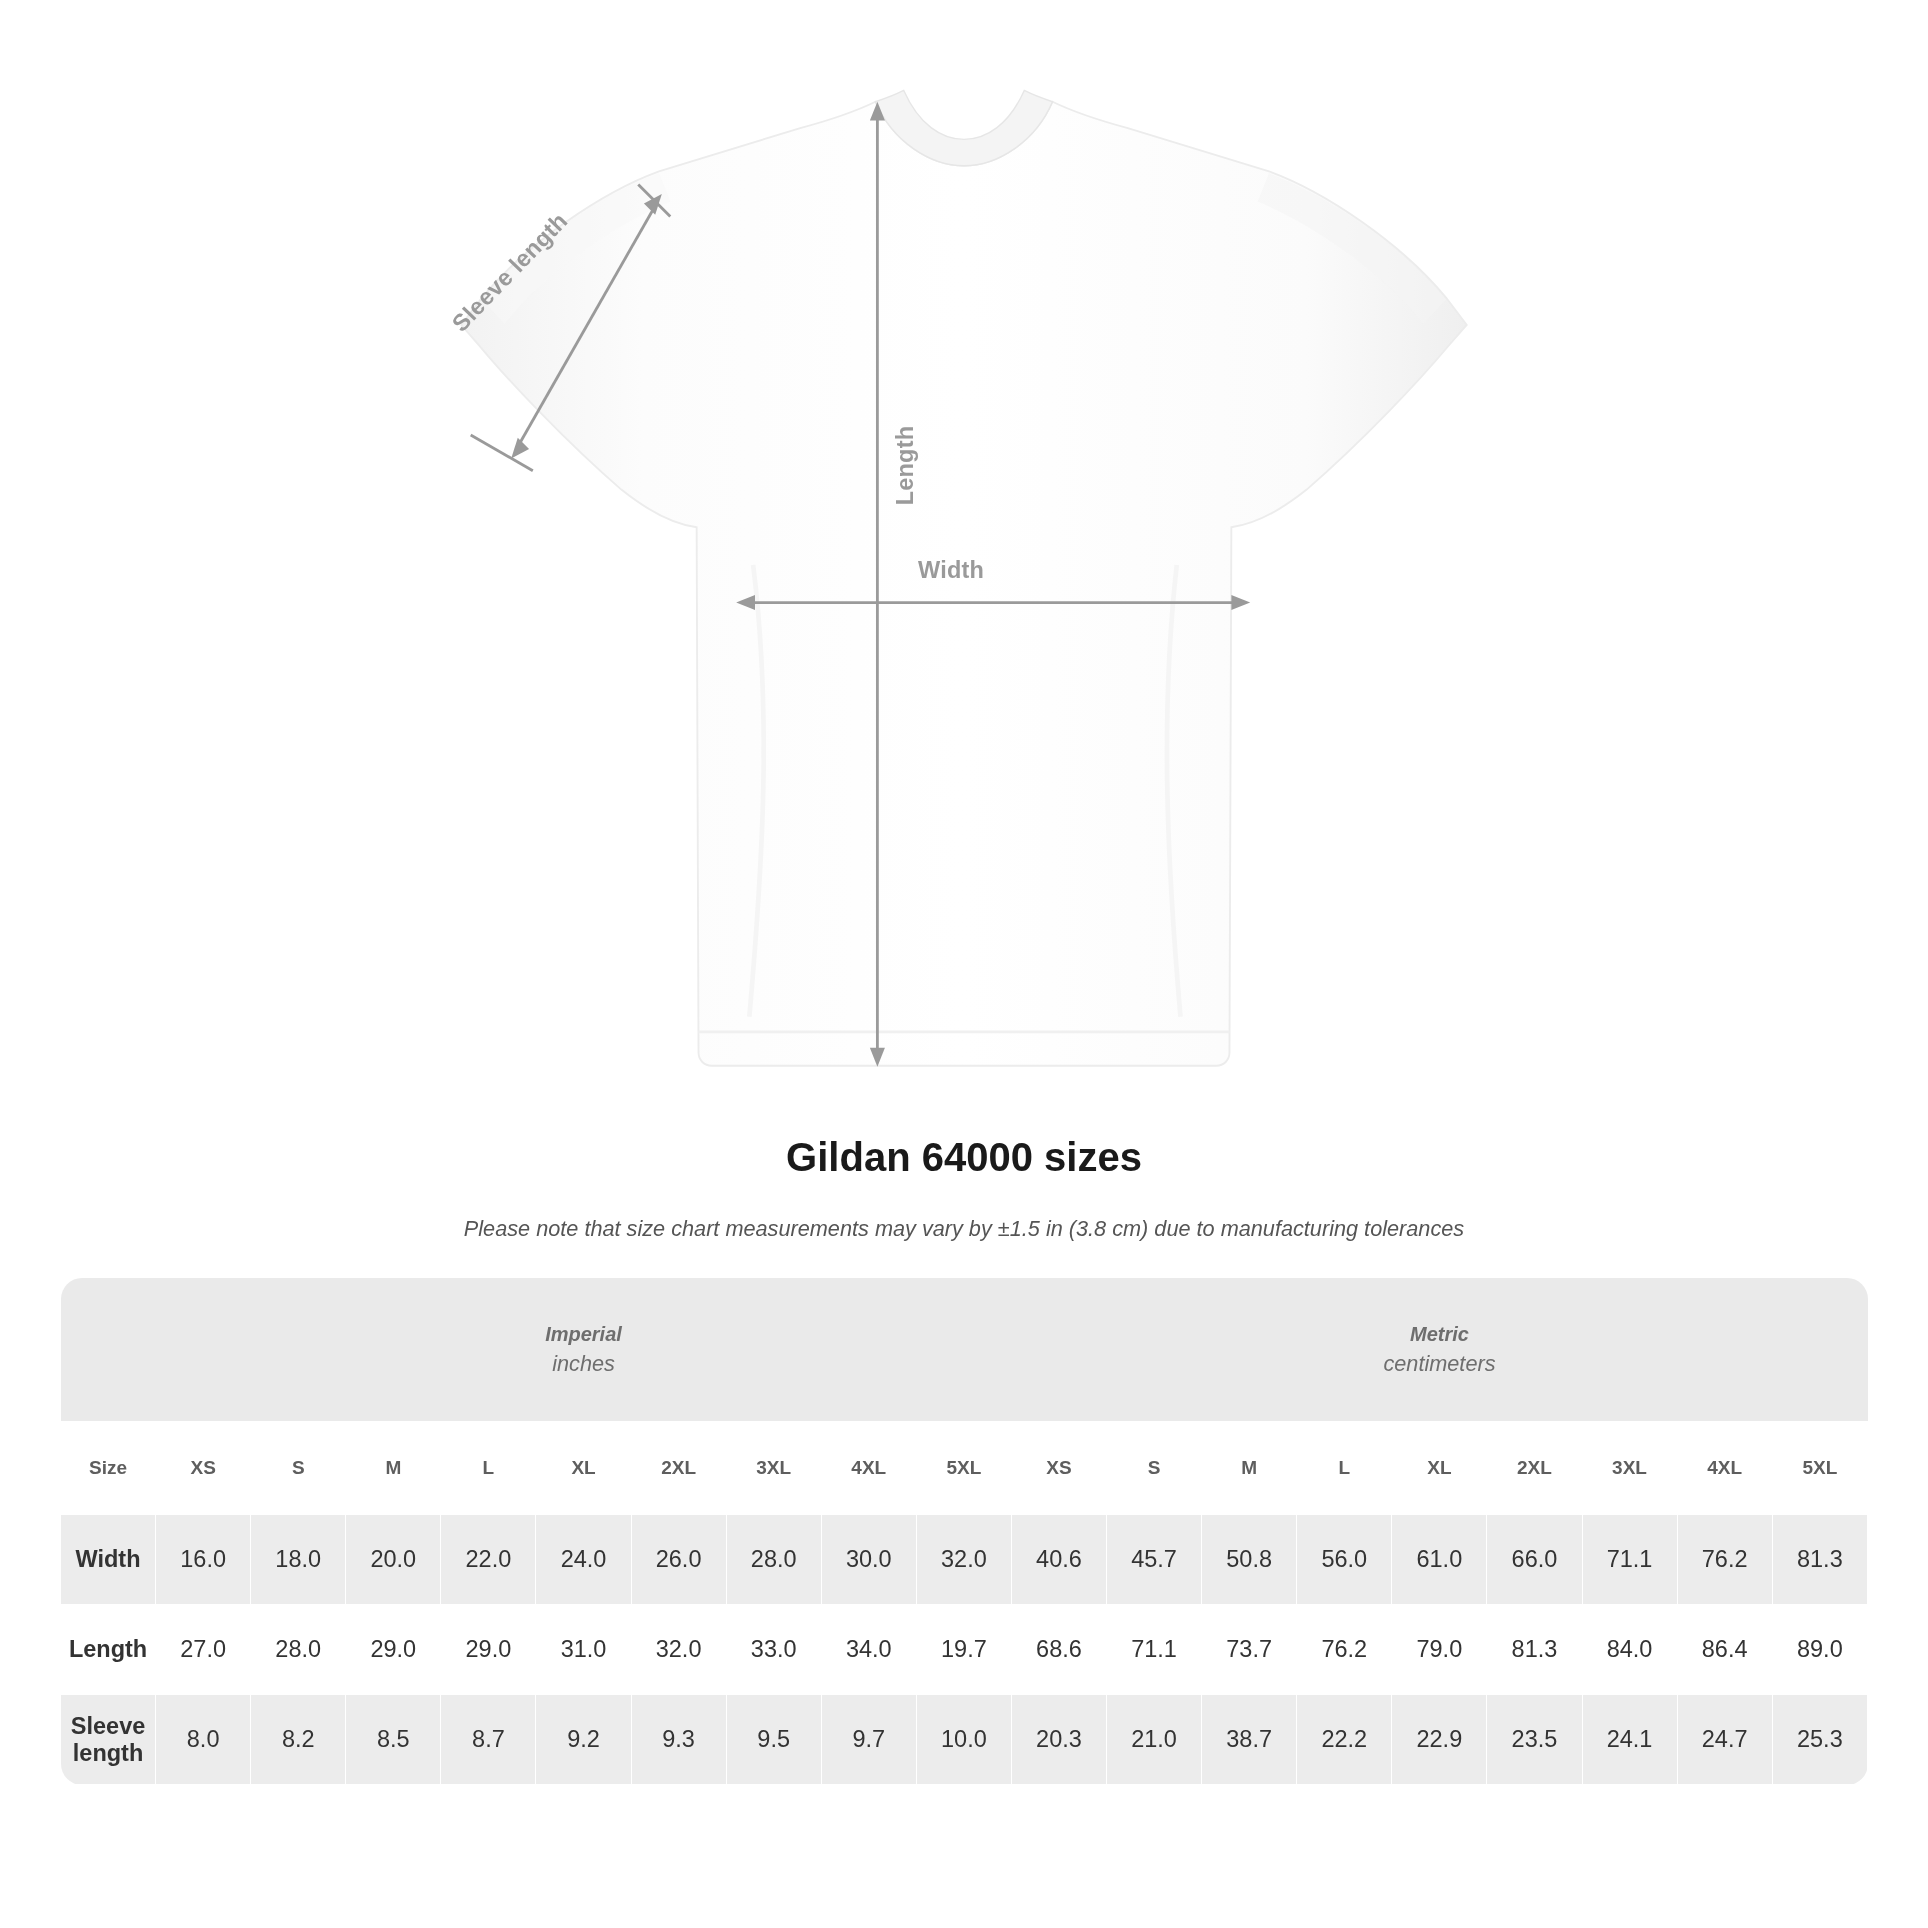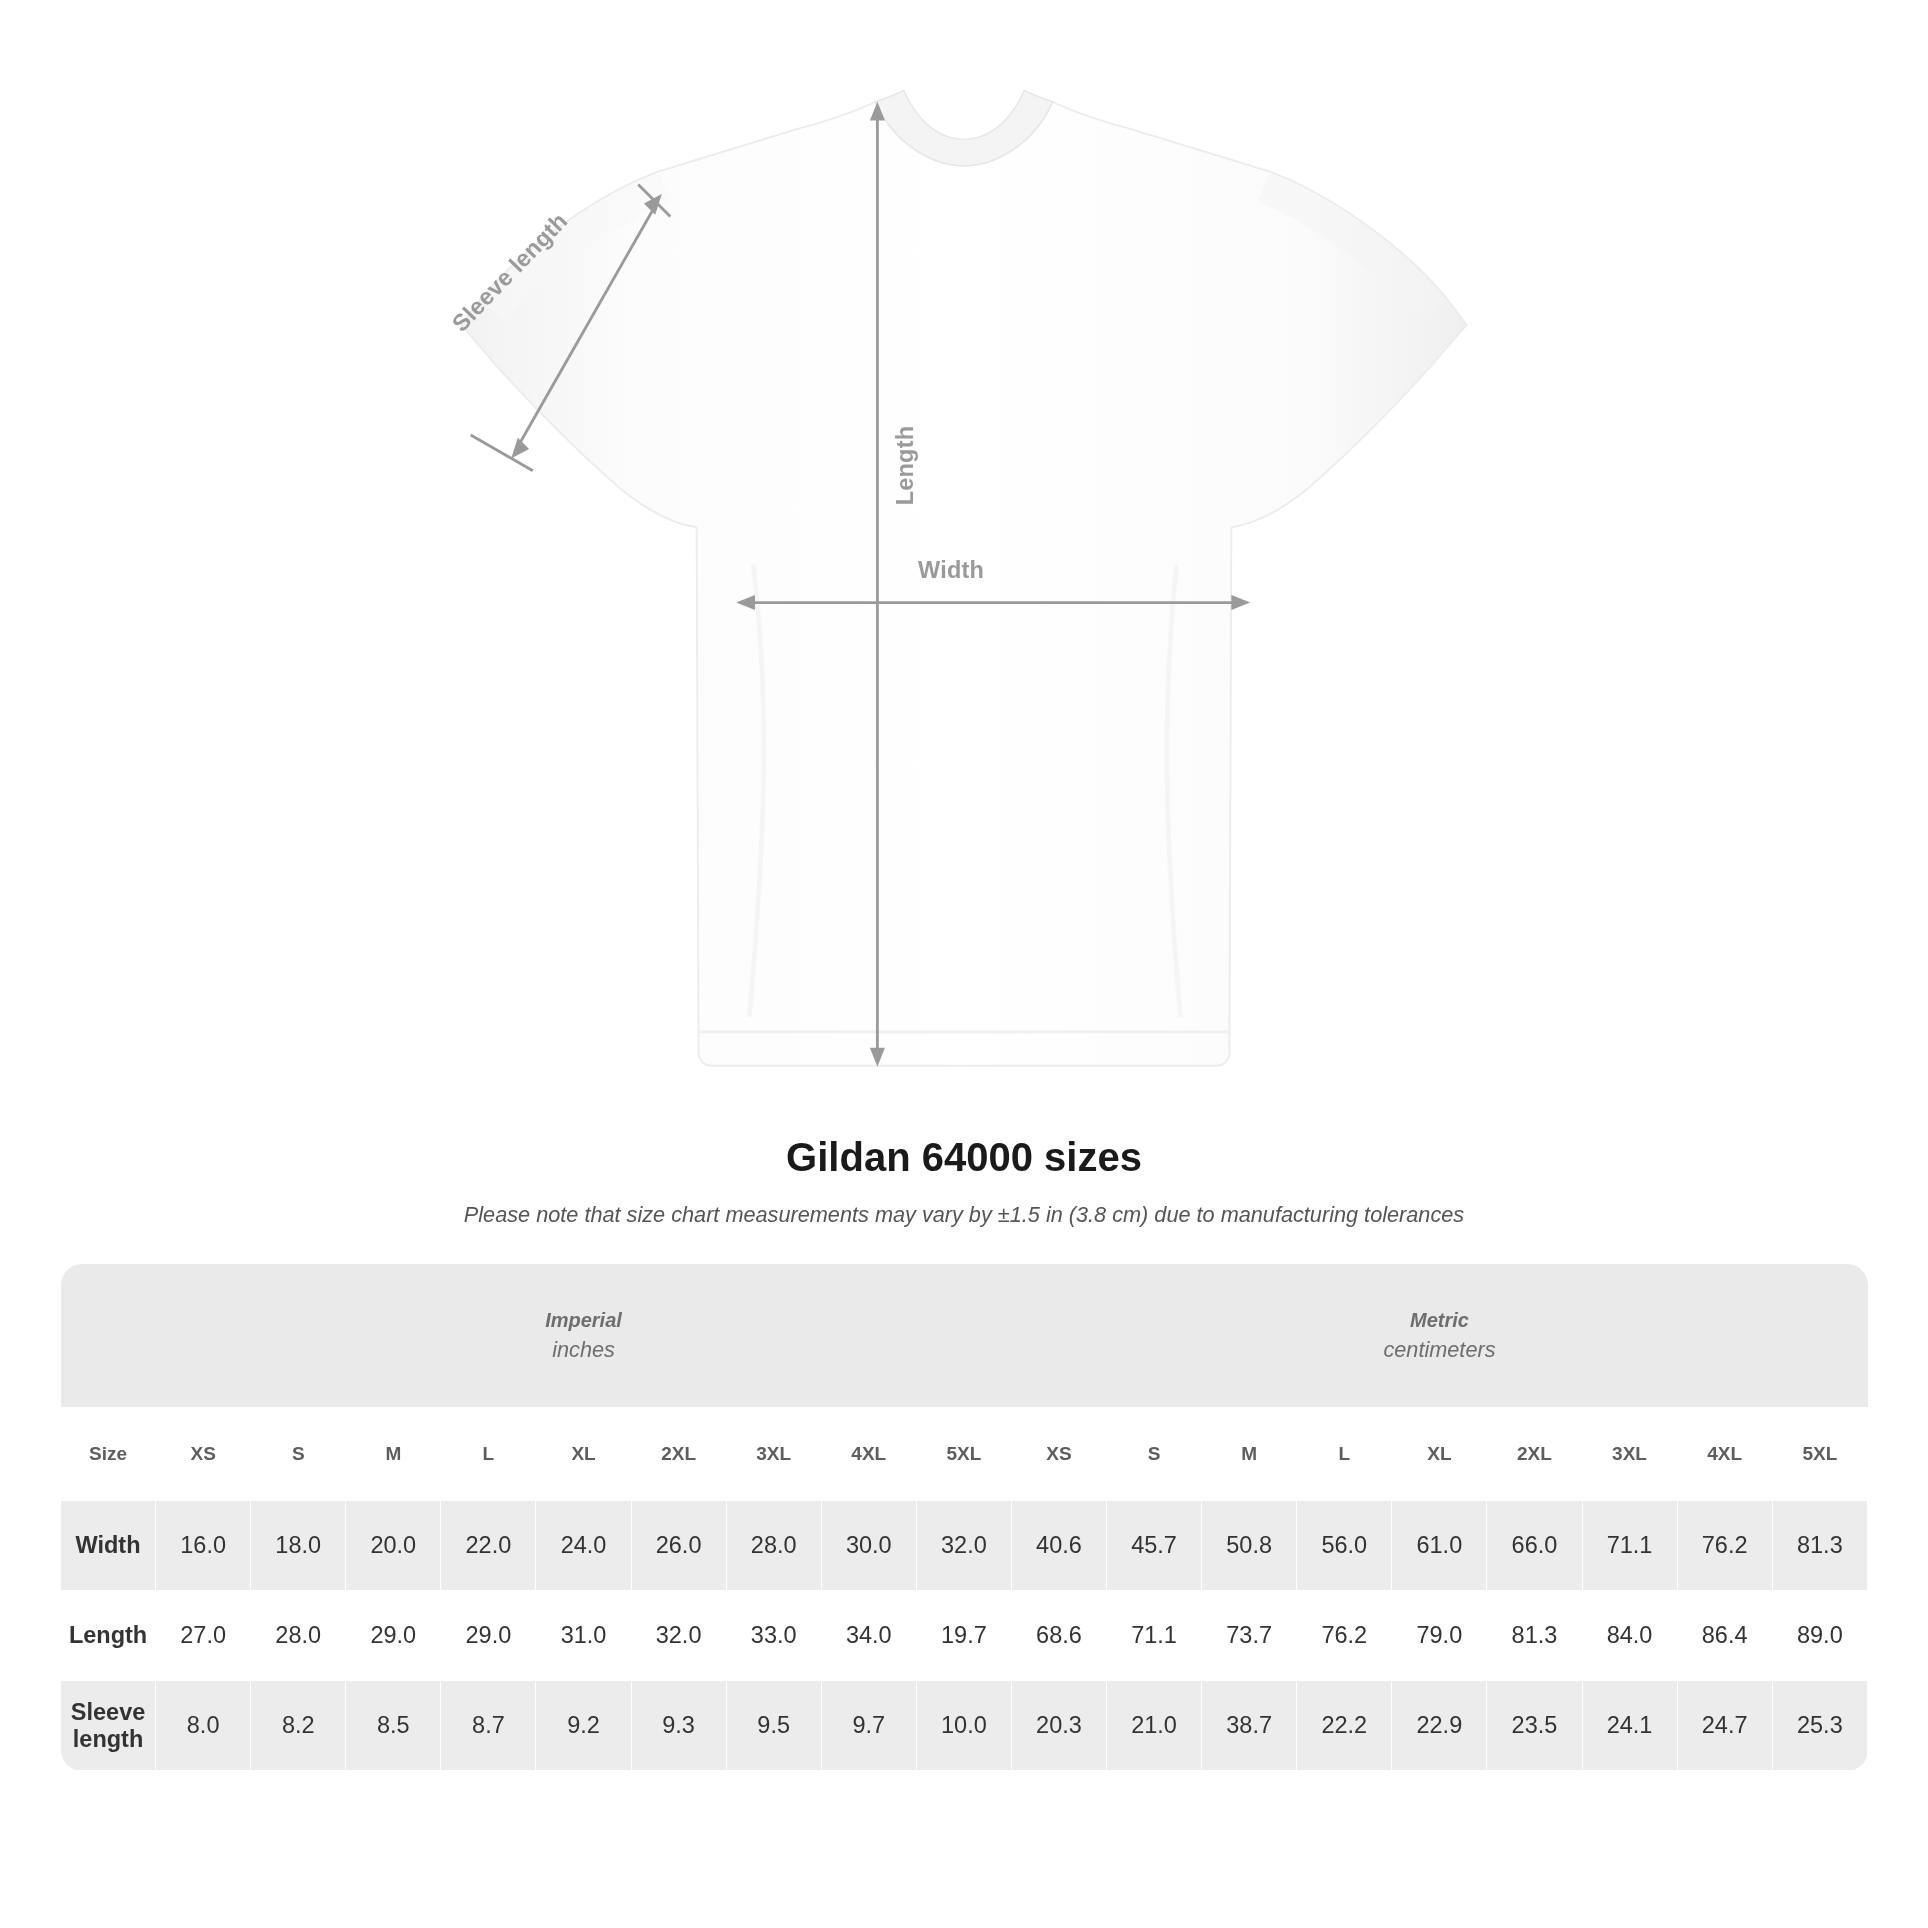--- a/index.html
+++ b/index.html
@@ -62,21 +62,21 @@
     font-size: 40px;
     font-weight: bold;
     color: #1a1a1a;
     margin-top: 24px;
   }
   .chart-note {
     text-align: center;
     font-size: 21.7px;
     font-style: italic;
     color: #555555;
-    margin-top: 22px;
+    margin-top: 36px;
   }
 
   
   .table-wrap {
     margin: 36px 60px 0 60px;
     width: 1808px;
   }
   table.size-table {
     border-collapse: collapse;
     width: 1808px;

